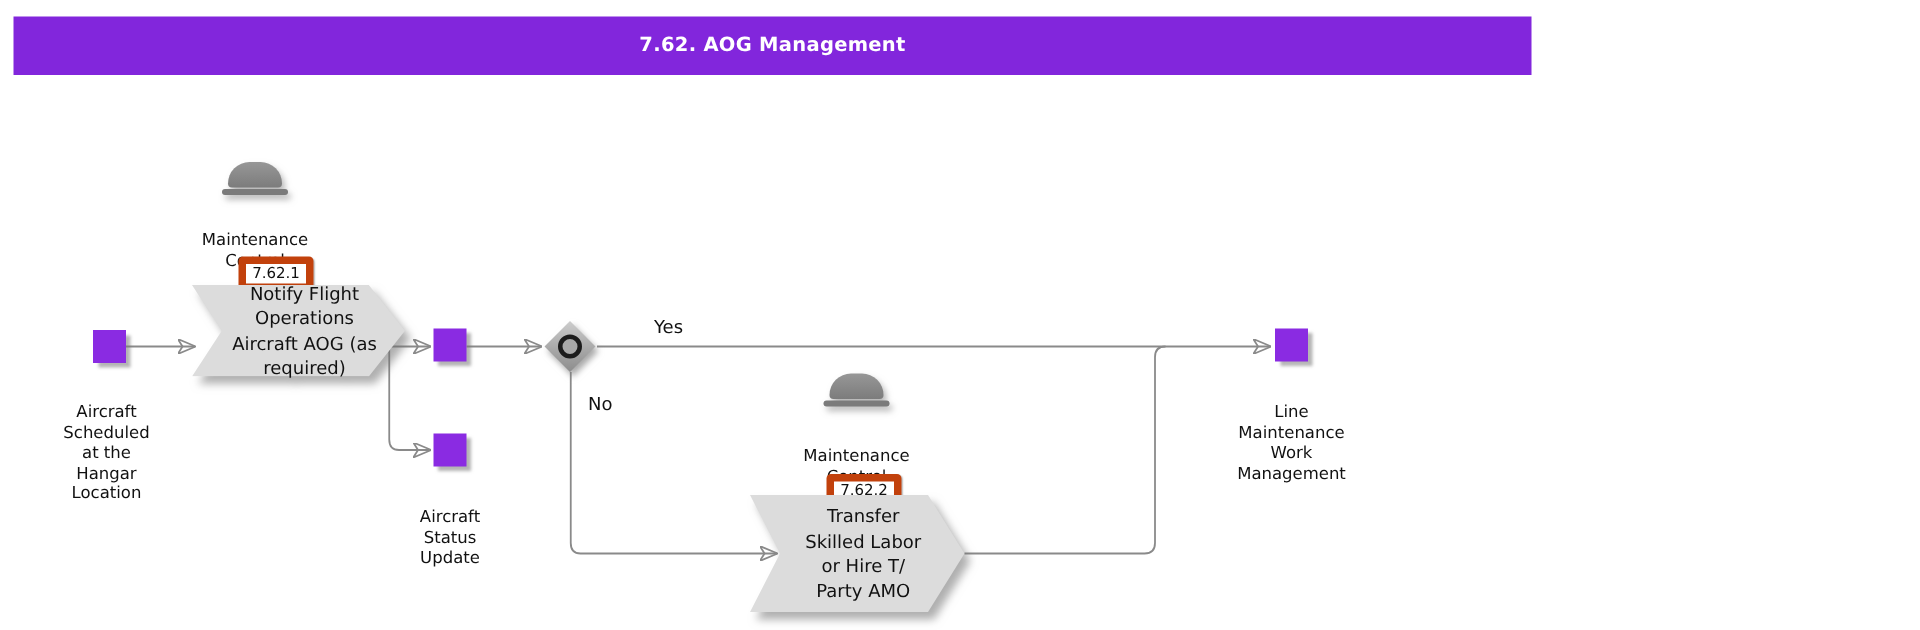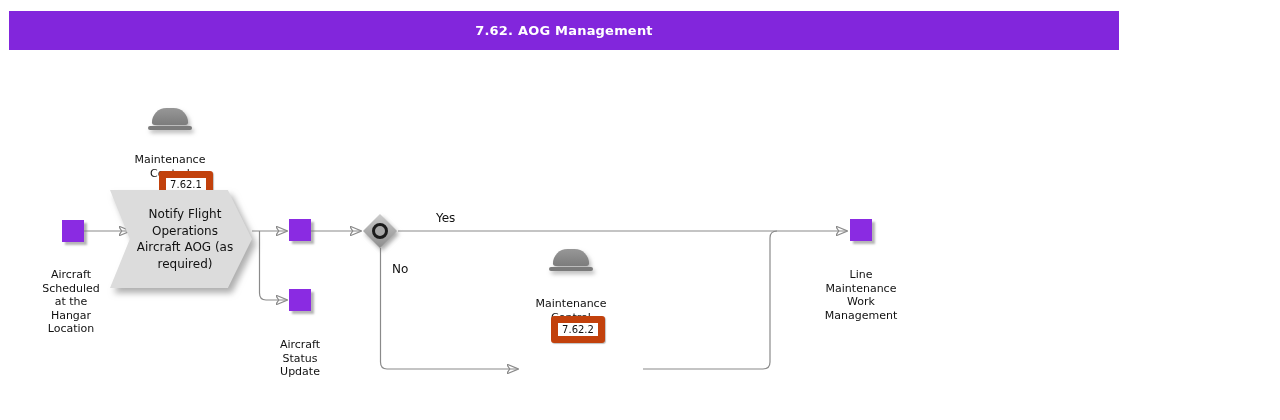--- a/index.html
+++ b/index.html
@@ -1,21 +1,21 @@
 <!DOCTYPE html>
 <html style="--header-bg: #8226dc; --header-text: #ffffff; --task-square: #8a2be2; --chevron-fill: #dcdcdc; --connector: #8a8a8a; --arrowhead: #666666; --text: #111111;"><head>
 <meta charset="utf-8">
 <style>
   html,body{margin:0;padding:0;background:#ffffff;}
   .canvas{
     position:relative;width:1280px;height:420px;background:#ffffff;
     font-family:"DejaVu Sans","Liberation Sans",sans-serif;overflow:hidden;
   }
   .titlebar{
-    position:absolute;left:9px;top:11px;width:1110px;height:39px;
+    position:absolute;left:9px;top:11px;width:1012px;height:39px;
     background:var(--header-bg,#8226dc);color:var(--header-text,#ffffff);
     display:flex;align-items:center;justify-content:center;
     font-size:13px;font-weight:bold;letter-spacing:.2px;
   }
   .wires{position:absolute;left:0;top:0;width:1280px;height:420px;}
   .wires path{stroke:var(--connector,#8a8a8a);stroke-width:1.2;fill:none;}
   .label{
     position:absolute;font-size:11px;line-height:13.5px;color:var(--text,#111111);
     text-align:center;white-space:pre-line;margin-top:22px;
   }
@@ -29,21 +29,21 @@
     position:absolute;inset:0;background:var(--chevron-fill,#dcdcdc);
     clip-path:polygon(0% 0%,83% 0%,100% 50%,83% 100%,0% 100%,14% 50%);
   }
   .chev-text{
     position:absolute;inset:0;display:flex;align-items:center;justify-content:center;
     font-size:12px;line-height:16.5px;color:var(--text,#111111);text-align:center;
     white-space:pre-line;padding-left:8px;
   }
   .badge{
     position:absolute;width:40px;height:13px;line-height:13px;background:#ffffff;
-    border:7px solid #c2410c;border-radius:3px;font-size:10px;text-align:center;
+    border:5px solid #c2410c;border-radius:3px;font-size:10px;text-align:center;
     color:var(--text,#111111);box-shadow:1px 1px 1px rgba(0,0,0,.25);
   }
   .diamond-wrap{position:absolute;width:34px;height:34px;filter:drop-shadow(2px 3px 2px rgba(110,110,110,.6));}
   .diamond{
     position:absolute;left:5px;top:5px;width:24px;height:24px;
     transform:rotate(45deg);background:linear-gradient(135deg,#cdcdcd 0%,#a8a8a8 55%,#8d8d8d 100%);
   }
   .decision-circle{
     position:absolute;left:8.5px;top:8.5px;width:10px;height:10px;border-radius:50%;
     border:3.5px solid #1c1c1c;background:#a8a8a8;
@@ -89,21 +89,21 @@
 
   <div class="hat" style="left:148px;top:108px">
     <div class="hat-dome"></div>
     <div class="hat-brim"></div>
   </div>
   <div class="label" style="left:120px;top:131px;width:100px">Maintenance
 Control</div>
 
   <div class="badge" style="left:159px;top:171px">7.62.1</div>
 
-  <div class="chev-wrap" style="left:110px;top:190px;width:142px;height:98px">
+  <div class="chev-wrap" style="left:128px;top:190px;width:142px;height:61px">
     <div class="chev"></div>
     <div class="chev-text">Notify Flight
 Operations
 Aircraft AOG (as
 required)</div>
   </div>
 
   <div class="sq" style="left:289px;top:219px"></div>
 
   <div class="sq" style="left:289px;top:289px"></div>
@@ -120,20 +120,27 @@
 
   <div class="hat" style="left:549px;top:249px">
     <div class="hat-dome"></div>
     <div class="hat-brim"></div>
   </div>
   <div class="label" style="left:521px;top:275px;width:100px">Maintenance
 Control</div>
 
   <div class="badge" style="left:551px;top:316px">7.62.2</div>
 
+  <div class="chev-wrap" style="left:500px;top:330px;width:143px;height:78px">
+    <div class="chev"></div>
+    <div class="chev-text">Transfer
+Skilled Labor
+or Hire T/
+Party AMO</div>
+  </div>
 
   <div class="sq" style="left:850px;top:219px"></div>
   <div class="label" style="left:801px;top:246px;width:120px">Line
 Maintenance
 Work
 Management</div>
 
 </div>
 
 </body></html>

